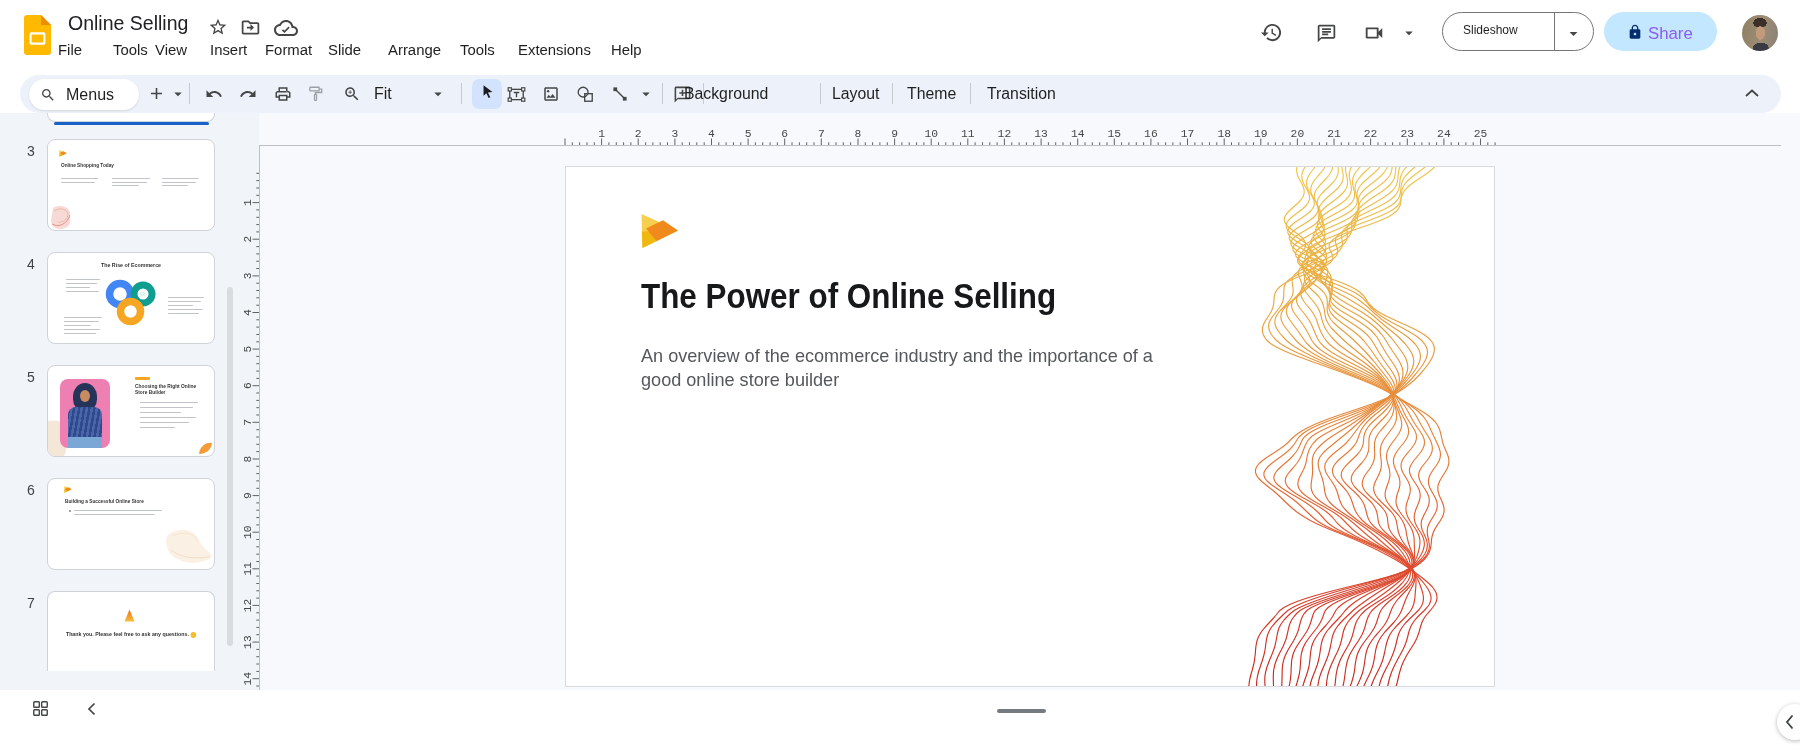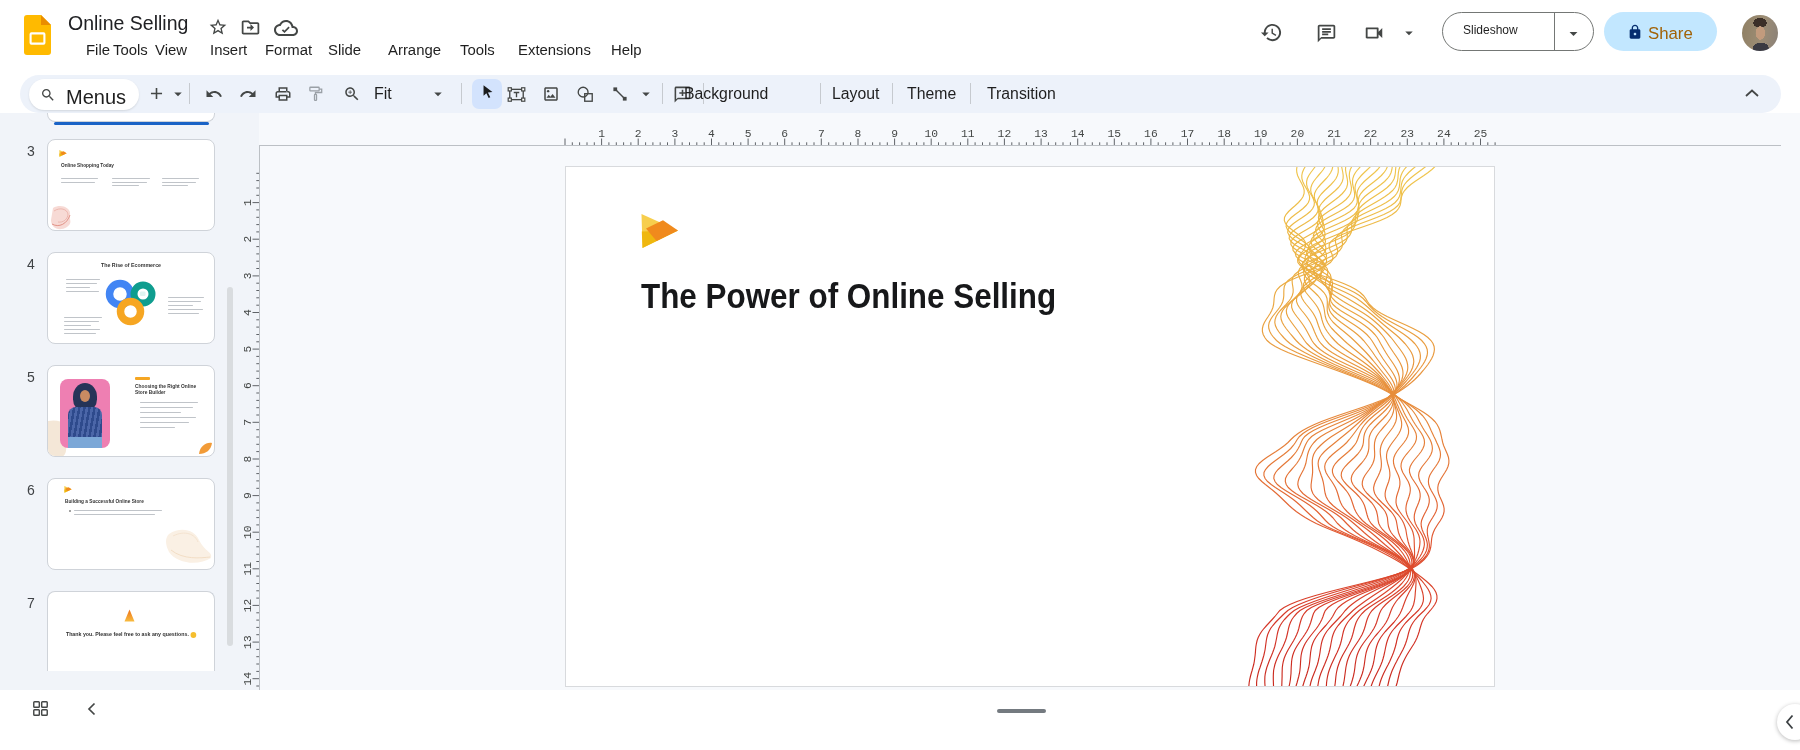--- a/index.html
+++ b/index.html
@@ -12,21 +12,21 @@
 <svg style="position:absolute;left:208px;top:17px" width="20" height="20" viewBox="0 0 24 24">
     <path d="M22 9.24l-7.19-.62L12 2 9.19 8.63 2 9.24l5.46 4.73L5.82 21 12 17.27 18.18 21l-1.63-7.03L22 9.24zM12 15.4l-3.76 2.27 1-4.28-3.32-2.88 4.38-.38L12 6.1l1.71 4.04 4.38.38-3.32 2.88 1 4.28L12 15.4z" fill="#444746"></path>
   </svg>
 <svg style="position:absolute;left:240px;top:17px" width="21" height="21" viewBox="0 0 24 24">
     <path d="M20 6h-8l-2-2H4c-1.1 0-2 .9-2 2v12c0 1.1.9 2 2 2h16c1.1 0 2-.9 2-2V8c0-1.1-.9-2-2-2zm0 12H4V6h5.17l2 2H20v10zm-8.01-2L16 12l-4.01-4v3H8v2h3.99v3z" fill="#444746"></path>
   </svg>
 <svg style="position:absolute;left:274px;top:16px" width="24" height="24" viewBox="0 0 24 24">
     <path d="M19.35 10.04C18.67 6.59 15.64 4 12 4 9.11 4 6.6 5.64 5.35 8.04 2.34 8.36 0 10.91 0 14c0 3.31 2.69 6 6 6h13c2.76 0 5-2.24 5-5 0-2.64-2.05-4.78-4.65-4.96zM19 18H6c-2.21 0-4-1.79-4-4 0-2.05 1.53-3.76 3.56-3.97l1.07-.11.5-.95C8.08 7.14 9.94 6 12 6c2.62 0 4.88 1.86 5.39 4.43l.3 1.5 1.53.11c1.56.1 2.78 1.41 2.78 2.96 0 1.65-1.35 3-3 3z" fill="#444746"></path>
     <path d="M8.4 13.8l2.1 2.1 4.6-4.7" fill="none" stroke="#444746" stroke-width="1.7"></path>
   </svg>
-<div class="menu-item" style="left:86px">File</div>
+<div class="menu-item" style="left:58px">File</div>
 <div class="menu-item" style="left:113px">Tools</div>
 <div class="menu-item" style="left:155px">View</div>
 <div class="menu-item" style="left:210px">Insert</div>
 <div class="menu-item" style="left:265px">Format</div>
 <div class="menu-item" style="left:328px">Slide</div>
 <div class="menu-item" style="left:388px">Arrange</div>
 <div class="menu-item" style="left:460px">Tools</div>
 <div class="menu-item" style="left:518px">Extensions</div>
 <div class="menu-item" style="left:611px">Help</div>
 <svg style="position:absolute;left:1260px;top:21px" width="23" height="23" viewBox="0 0 24 24">
@@ -44,27 +44,27 @@
 <div class="ab" style="left:1442px;top:12px;width:152px;height:39px;border:1px solid #747775;border-radius:20px;background:#fff"></div>
 <div class="ab" style="left:1463px;top:23px;font-size:12px;color:#1F1F1F">Slideshow</div>
 <div class="ab" style="left:1554px;top:12.5px;width:1px;height:38px;background:#747775"></div>
 <svg style="position:absolute;left:1564px;top:24px" width="19" height="19" viewBox="0 0 24 24">
     <path d="M7 10l5 5 5-5z" fill="#444746"></path>
   </svg>
 <div class="ab" style="left:1604px;top:12px;width:113px;height:39px;border-radius:20px;background:#C2E7FF"></div>
 <svg style="position:absolute;left:1627px;top:24px" width="16" height="16" viewBox="0 0 24 24">
     <path d="M18 8h-1V6c0-2.76-2.24-5-5-5S7 3.24 7 6v2H6c-1.1 0-2 .9-2 2v10c0 1.1.9 2 2 2h12c1.1 0 2-.9 2-2V10c0-1.1-.9-2-2-2zm-6 9c-1.1 0-2-.9-2-2s.9-2 2-2 2 .9 2 2-.9 2-2 2zM9 8V6c0-1.66 1.34-3 3-3s3 1.34 3 3v2H9z" fill="#062E6F"></path>
   </svg>
-<div class="ab" style="left:1648px;top:23.5px;font-size:16.8px;color:#a16207;font-weight:500">Share</div>
+<div class="ab" style="left:1648px;top:23.5px;font-size:16.8px;color:#8b5cf6;font-weight:500">Share</div>
 <div class="ab" style="left:1742px;top:15px;width:36px;height:36px;border-radius:50%;background:radial-gradient(ellipse 8px 11px at 51% 50%, #C29B7D 60%, rgba(0,0,0,0) 61%),radial-gradient(ellipse 11px 8px at 50% 22%, #3B2F28 60%, rgba(0,0,0,0) 61%),radial-gradient(ellipse 13px 9px at 52% 92%, #3A3A42 60%, rgba(0,0,0,0) 61%),linear-gradient(100deg,#8F7F63 0%,#9C8D75 55%,#8A8078 100%)"></div>
 <div class="ab" style="left:29px;top:79px;width:110px;height:31px;border-radius:16px;background:#fff;box-shadow:0 1px 2px rgba(60,64,67,.15)"></div>
 <svg style="position:absolute;left:40px;top:86.5px" width="16" height="16" viewBox="0 0 24 24">
     <path d="M15.5 14h-.79l-.28-.27C15.41 12.59 16 11.11 16 9.5 16 5.91 13.09 3 9.5 3S3 5.91 3 9.5 5.91 16 9.5 16c1.61 0 3.09-.59 4.23-1.57l.27.28v.79l5 4.99L20.49 19l-4.99-5zm-6 0C7.01 14 5 11.99 5 9.5S7.01 5 9.5 5 14 7.01 14 9.5 11.99 14 9.5 14z" fill="#444746"></path>
   </svg>
-<div class="ab" style="left:66px;top:85.5px;font-size:20px;color:#1F1F1F">Menus</div>
+<div class="ab" style="left:66px;top:85.5px;font-size:16px;color:#1F1F1F">Menus</div>
 <svg style="position:absolute;left:147px;top:84px" width="19" height="19" viewBox="0 0 24 24">
     <path d="M19 13h-6v6h-2v-6H5v-2h6V5h2v6h6v2z" fill="#444746"></path>
   </svg>
 <svg style="position:absolute;left:169px;top:84.5px" width="18" height="18" viewBox="0 0 24 24">
     <path d="M7 10l5 5 5-5z" fill="#444746"></path>
   </svg>
 <div class="tb-divider" style="left:189px"></div>
 <svg style="position:absolute;left:205px;top:85px" width="18" height="18" viewBox="0 0 24 24">
     <path d="M12.5 8c-2.65 0-5.05.99-6.9 2.6L2 7v9h9l-3.62-3.62c1.39-1.16 3.16-1.88 5.12-1.88 3.54 0 6.55 2.31 7.6 5.5l2.37-.78C21.08 11.03 17.15 8 12.5 8z" fill="#444746"></path>
   </svg>
@@ -411,20 +411,21 @@
         <path d="M1314.3 130.0 L1314.0 133.0 L1314.0 136.0 L1314.1 139.0 L1314.2 142.0 L1314.1 145.0 L1313.8 148.0 L1313.0 151.0 L1311.9 154.0 L1310.3 157.0 L1308.4 160.0 L1306.3 163.0 L1304.3 166.0 L1302.6 169.0 L1301.4 172.0 L1300.8 175.0 L1300.9 178.0 L1301.7 181.0 L1303.1 184.0 L1304.8 187.0 L1306.5 190.0 L1307.8 193.0 L1308.6 196.0 L1308.5 199.0 L1307.4 202.0 L1305.1 205.0 L1302.0 208.0 L1298.2 211.0 L1294.1 214.0 L1290.3 217.0 L1287.3 220.0 L1285.5 223.0 L1285.1 226.0 L1286.4 229.0 L1289.2 232.0 L1293.2 235.0 L1297.8 238.0 L1302.3 241.0 L1306.2 244.0 L1308.9 247.0 L1310.2 250.0 L1310.1 253.0 L1309.0 256.0 L1307.2 259.0 L1305.6 262.0 L1304.8 265.0 L1305.5 268.0 L1308.0 271.0 L1312.3 274.0 L1318.3 277.0 L1325.4 280.0 L1333.1 283.0 L1340.6 286.0 L1347.6 289.0 L1353.6 292.0 L1358.4 295.0 L1362.2 298.0 L1364.9 301.0 L1367.4 304.0 L1370.1 307.0 L1373.1 310.0 L1376.7 313.0 L1380.9 316.0 L1385.7 319.0 L1391.1 322.0 L1396.7 325.0 L1402.4 328.0 L1407.9 331.0 L1412.9 334.0 L1417.2 337.0 L1420.7 340.0 L1423.3 343.0 L1425.1 346.0 L1426.2 349.0 L1426.5 352.0 L1426.1 355.0 L1425.1 358.0 L1423.7 361.0 L1421.9 364.0 L1419.8 367.0 L1417.5 370.0 L1415.1 373.0 L1412.5 376.0 L1409.9 379.0 L1407.0 382.0 L1404.0 385.0 L1400.7 388.0 L1397.1 391.0 L1393.0 394.0 L1387.9 397.0 L1381.9 400.0 L1375.1 403.0 L1367.7 406.0 L1359.6 409.0 L1351.2 412.0 L1342.6 415.0 L1334.1 418.0 L1325.9 421.0 L1318.5 424.0 L1311.9 427.0 L1306.4 430.0 L1301.9 433.0 L1298.5 436.0 L1296.2 439.0 L1294.4 442.0 L1292.3 445.0 L1289.7 448.0 L1286.4 451.0 L1282.7 454.0 L1278.6 457.0 L1274.5 460.0 L1270.5 463.0 L1267.1 466.0 L1264.5 469.0 L1263.0 472.0 L1262.9 475.0 L1264.1 478.0 L1266.6 481.0 L1270.2 484.0 L1274.4 487.0 L1279.0 490.0 L1283.7 493.0 L1288.1 496.0 L1292.3 499.0 L1296.0 502.0 L1299.4 505.0 L1302.5 508.0 L1305.6 511.0 L1308.8 514.0 L1312.1 517.0 L1315.8 520.0 L1320.2 523.0 L1325.7 526.0 L1332.1 529.0 L1339.2 532.0 L1346.6 535.0 L1354.1 538.0 L1361.4 541.0 L1368.4 544.0 L1374.9 547.0 L1381.0 550.0 L1386.6 553.0 L1391.9 556.0 L1396.7 559.0 L1401.2 562.0 L1405.1 565.0 L1408.7 568.0 L1411.9 571.0 L1414.9 574.0 L1417.8 577.0 L1420.5 580.0 L1423.0 583.0 L1425.3 586.0 L1427.3 589.0 L1428.8 592.0 L1429.8 595.0 L1430.1 598.0 L1429.5 601.0 L1428.2 604.0 L1426.0 607.0 L1423.3 610.0 L1420.1 613.0 L1417.0 616.0 L1414.3 619.0 L1412.1 622.0 L1410.3 625.0 L1409.0 628.0 L1408.0 631.0 L1407.2 634.0 L1406.5 637.0 L1405.6 640.0 L1404.6 643.0 L1403.4 646.0 L1402.0 649.0 L1400.4 652.0 L1398.8 655.0 L1397.1 658.0 L1395.6 661.0 L1394.0 664.0 L1392.6 667.0 L1391.2 670.0 L1390.1 673.0 L1389.1 676.0 L1388.2 679.0 L1387.5 682.0 L1386.8 685.0 L1386.1 688.0 L1385.3 691.0 L1384.5 694.0 L1383.5 697.0 L1382.5 700.0 L1381.3 703.0 L1380.1 706.0 L1378.8 709.0 L1377.6 712.0 L1376.5 715.0"></path>
         <path d="M1308.2 130.0 L1308.1 133.0 L1308.0 136.0 L1307.8 139.0 L1307.4 142.0 L1306.6 145.0 L1305.5 148.0 L1304.0 151.0 L1302.2 154.0 L1300.4 157.0 L1298.6 160.0 L1297.1 163.0 L1296.0 166.0 L1295.6 169.0 L1295.8 172.0 L1296.6 175.0 L1298.0 178.0 L1299.6 181.0 L1301.2 184.0 L1302.5 187.0 L1303.2 190.0 L1303.1 193.0 L1302.1 196.0 L1300.2 199.0 L1297.5 202.0 L1294.3 205.0 L1290.8 208.0 L1287.6 211.0 L1285.0 214.0 L1283.5 217.0 L1283.3 220.0 L1284.5 223.0 L1287.0 226.0 L1290.6 229.0 L1294.6 232.0 L1298.6 235.0 L1301.9 238.0 L1304.0 241.0 L1304.7 244.0 L1304.1 247.0 L1302.3 250.0 L1299.9 253.0 L1297.8 256.0 L1296.6 259.0 L1296.9 262.0 L1299.3 265.0 L1303.8 268.0 L1310.1 271.0 L1317.8 274.0 L1326.3 277.0 L1334.7 280.0 L1342.6 283.0 L1349.4 286.0 L1354.9 289.0 L1359.2 292.0 L1362.4 295.0 L1364.7 298.0 L1366.5 301.0 L1368.6 304.0 L1371.6 307.0 L1375.5 310.0 L1380.4 313.0 L1386.1 316.0 L1392.5 319.0 L1399.1 322.0 L1405.8 325.0 L1412.1 328.0 L1417.9 331.0 L1422.9 334.0 L1426.9 337.0 L1430.0 340.0 L1432.0 343.0 L1433.1 346.0 L1433.4 349.0 L1433.0 352.0 L1432.1 355.0 L1430.7 358.0 L1428.9 361.0 L1426.9 364.0 L1424.6 367.0 L1422.2 370.0 L1419.6 373.0 L1416.8 376.0 L1413.8 379.0 L1410.4 382.0 L1406.7 385.0 L1402.6 388.0 L1398.1 391.0 L1393.0 394.0 L1386.9 397.0 L1379.9 400.0 L1372.1 403.0 L1363.7 406.0 L1354.9 409.0 L1345.9 412.0 L1337.0 415.0 L1328.5 418.0 L1320.5 421.0 L1313.4 424.0 L1307.1 427.0 L1301.6 430.0 L1297.0 433.0 L1293.1 436.0 L1289.9 439.0 L1287.0 442.0 L1283.5 445.0 L1279.4 448.0 L1275.0 451.0 L1270.3 454.0 L1265.7 457.0 L1261.6 460.0 L1258.2 463.0 L1255.8 466.0 L1254.5 469.0 L1254.5 472.0 L1255.6 475.0 L1257.8 478.0 L1260.8 481.0 L1264.4 484.0 L1268.2 487.0 L1272.0 490.0 L1275.5 493.0 L1278.8 496.0 L1281.9 499.0 L1285.0 502.0 L1288.1 505.0 L1291.5 508.0 L1295.2 511.0 L1299.5 514.0 L1304.2 517.0 L1309.4 520.0 L1315.2 523.0 L1321.9 526.0 L1329.1 529.0 L1336.6 532.0 L1344.1 535.0 L1351.3 538.0 L1358.3 541.0 L1364.9 544.0 L1371.2 547.0 L1377.2 550.0 L1383.0 553.0 L1388.7 556.0 L1394.1 559.0 L1399.2 562.0 L1404.0 565.0 L1408.4 568.0 L1412.7 571.0 L1416.8 574.0 L1420.8 577.0 L1424.5 580.0 L1427.9 583.0 L1430.9 586.0 L1433.3 589.0 L1435.0 592.0 L1435.9 595.0 L1436.0 598.0 L1435.3 601.0 L1433.8 604.0 L1431.7 607.0 L1429.3 610.0 L1426.6 613.0 L1424.2 616.0 L1422.3 619.0 L1420.9 622.0 L1419.9 625.0 L1419.0 628.0 L1418.2 631.0 L1417.2 634.0 L1416.1 637.0 L1414.7 640.0 L1413.1 643.0 L1411.2 646.0 L1409.3 649.0 L1407.4 652.0 L1405.6 655.0 L1404.0 658.0 L1402.5 661.0 L1401.2 664.0 L1400.1 667.0 L1399.2 670.0 L1398.3 673.0 L1397.6 676.0 L1396.9 679.0 L1396.2 682.0 L1395.3 685.0 L1394.4 688.0 L1393.3 691.0 L1392.0 694.0 L1390.7 697.0 L1389.3 700.0 L1387.9 703.0 L1386.5 706.0 L1385.2 709.0 L1384.0 712.0 L1383.0 715.0"></path>
       </g>
     </svg>
     <svg class="ab" style="left:74px;top:45px" width="40" height="40" viewBox="0 0 40 40">
       <path d="M1.5 2 L38 18.5 L2.5 36 Z" fill="#F7CE4D"></path>
       <path d="M1.8 19.5 L38 18.5 L2.5 36 Z" fill="#EFB70F"></path>
       <path d="M6 16.5 L23 8.2 L38 18.5 L16.5 29 Z" fill="#F08A1D"></path>
     </svg>
     <div class="ab" style="left:75px;top:109px;font-size:35px;font-weight:700;color:#17181A;transform:scaleX(0.897);transform-origin:0 0;white-space:nowrap">The Power of Online Selling</div>
+    <div class="ab" style="left:75px;top:178px;font-size:18.1px;line-height:23.6px;color:#54575C">An overview of the ecommerce industry and the importance of a<br>good online store builder</div>
   </div>
 <div class="ab" style="left:47px;top:112.5px;width:168px;height:9px;background:#fff;border:1px solid #CFD3D9;border-radius:0 0 8px 8px;border-top:none"></div>
 <div class="ab" style="left:54px;top:122px;width:155px;height:3.4px;border-radius:2px;background:#1A63C6"></div>
 <div class="tnum" style="top:143px">3</div>
 <div class="thumb" style="top:139px;">
     <svg class="ab" style="left:11px;top:9px" width="8" height="9" viewBox="0 0 40 40">
       <path d="M1.5 2 L38 18.5 L2.5 36 Z" fill="#F7CE4D"></path>
       <path d="M1.8 19.5 L38 18.5 L2.5 36 Z" fill="#EFB70F"></path>
       <path d="M6 16.5 L23 8.2 L38 18.5 L16.5 29 Z" fill="#F08A1D"></path>
     </svg>

